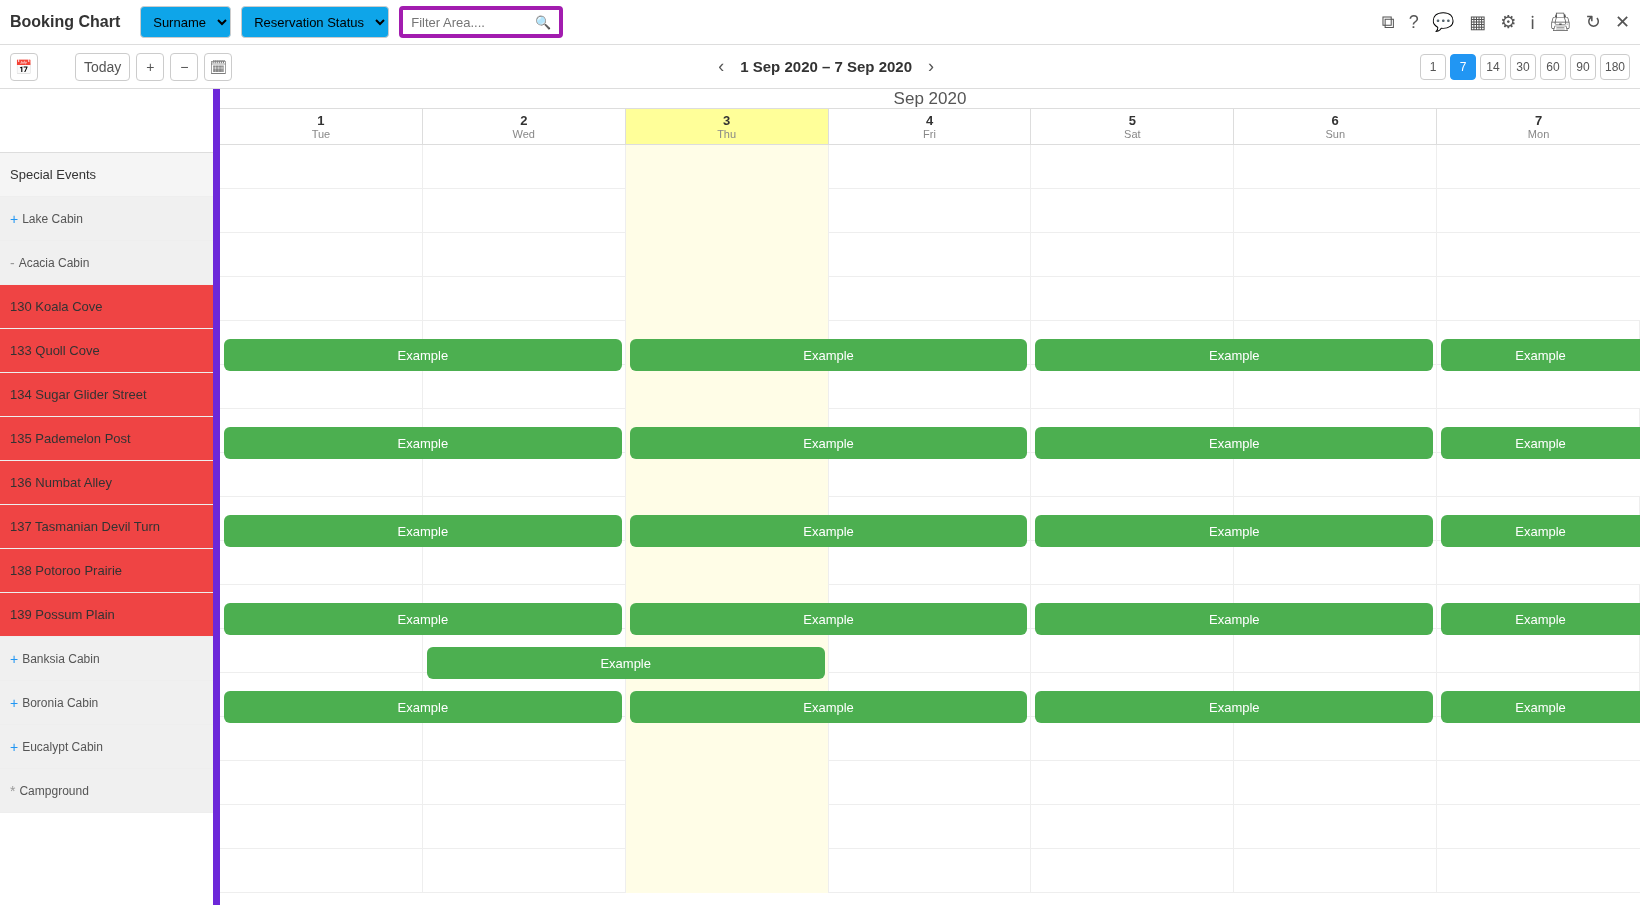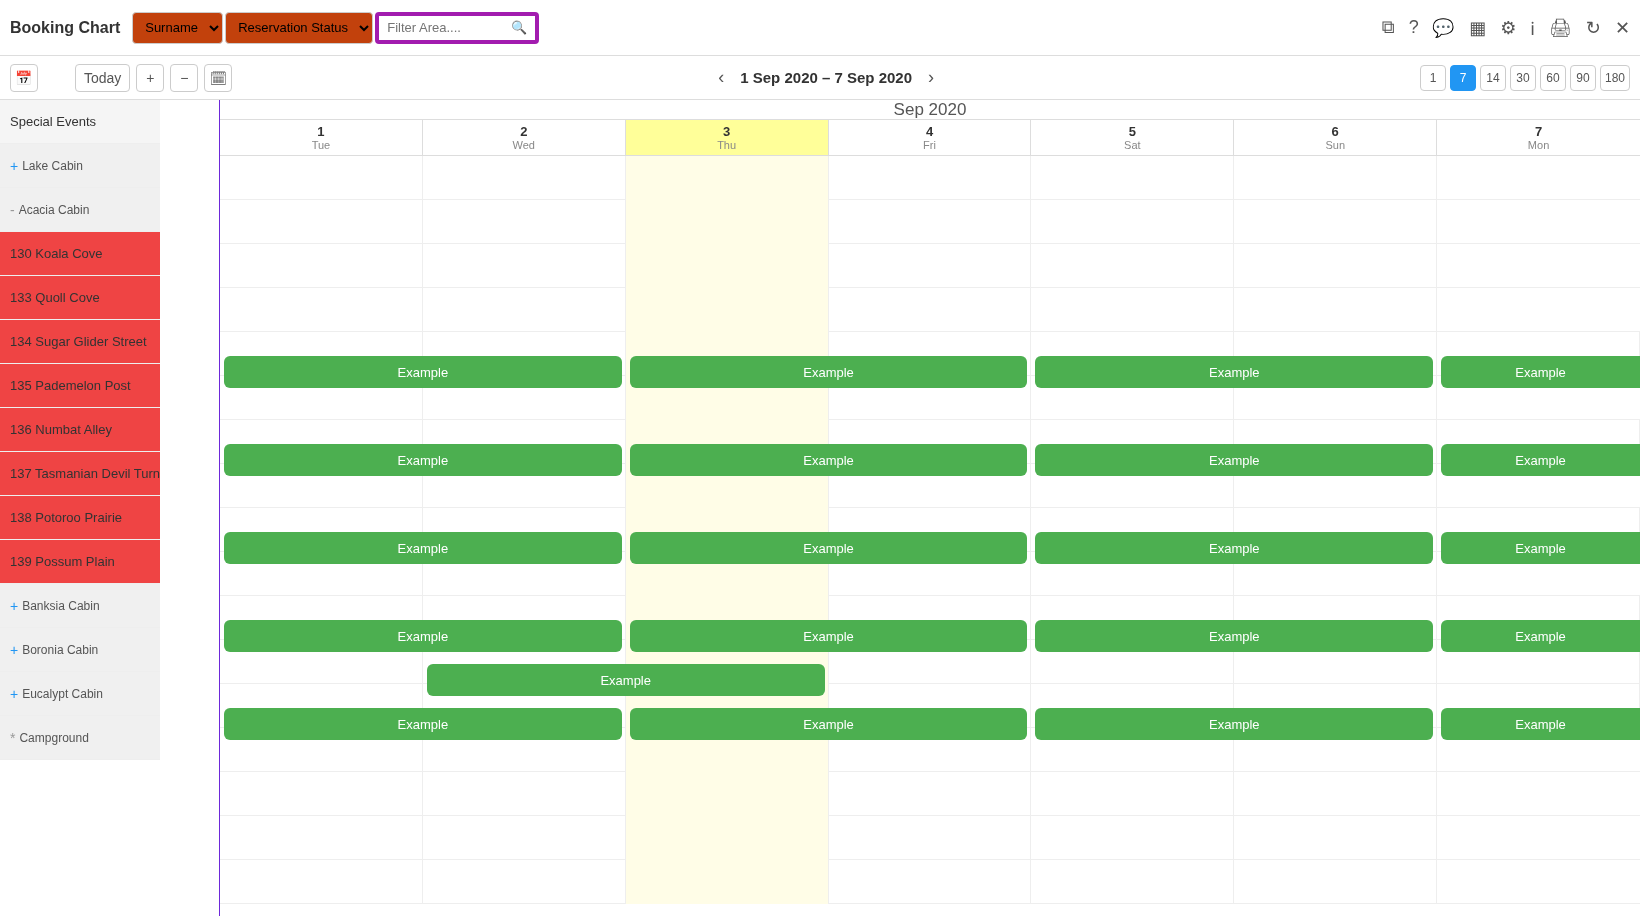--- a/index.html
+++ b/index.html
@@ -5,37 +5,37 @@
     * { box-sizing: border-box; margin: 0; padding: 0; }
     body { font-family: Arial, sans-serif; font-size: 13px; background: #fff; overflow: hidden; width: 1640px; height: 916px; }
 
     
     .header {
       display: flex;
       align-items: center;
       padding: 8px 10px;
       border-bottom: 1px solid #ddd;
       background: #fff;
-      height: 56px;
-      gap: 2px;
+      height: 45px;
+      gap: 10px;
     }
     .app-title {
       font-size: 16px;
       font-weight: bold;
       color: #333;
       white-space: nowrap;
       margin-right: 10px;
     }
     .header-select {
       height: 32px;
       border: 1px solid #ccc;
       border-radius: 4px;
       padding: 4px 8px;
       font-size: 13px;
-      background: #c2410c;
+      background: #0ea5e9;
       cursor: pointer;
     }
     .filter-input-wrap {
       display: flex;
       align-items: center;
       border: 4px solid #a21caf;
       border-radius: 4px;
       padding: 0 8px;
       height: 32px;
       background: #fff;
@@ -123,23 +123,24 @@
     .main {
       display: flex;
       height: calc(916px - 56px - 44px);
       overflow: hidden;
     }
 
     
     .sidebar {
       width: 220px;
       min-width: 220px;
-      border-right: 1px solid #6d28d9;
+      border-right: 7px solid #6d28d9;
       overflow: hidden;
       display: flex;
+      flex-direction: column;
     }
 
     
     .calendar-area {
       flex: 1;
       overflow: hidden;
       display: flex;
       flex-direction: column;
     }
 
@@ -207,21 +208,21 @@
       border-right: 1px solid #eee;
       height: 44px;
     }
     .grid-cell:last-child { border-right: none; }
     .grid-cell.today-col { background: #fffde7; }
 
     
     .booking-block {
       position: absolute;
       height: 32px;
-      top: 24px;
+      top: 18px;
       border-radius: 6px;
       background: #4CAF50;
       display: flex;
       align-items: center;
       justify-content: center;
       color: #fff;
       font-size: 13px;
       font-weight: 500;
       cursor: pointer;
       z-index: 2;

